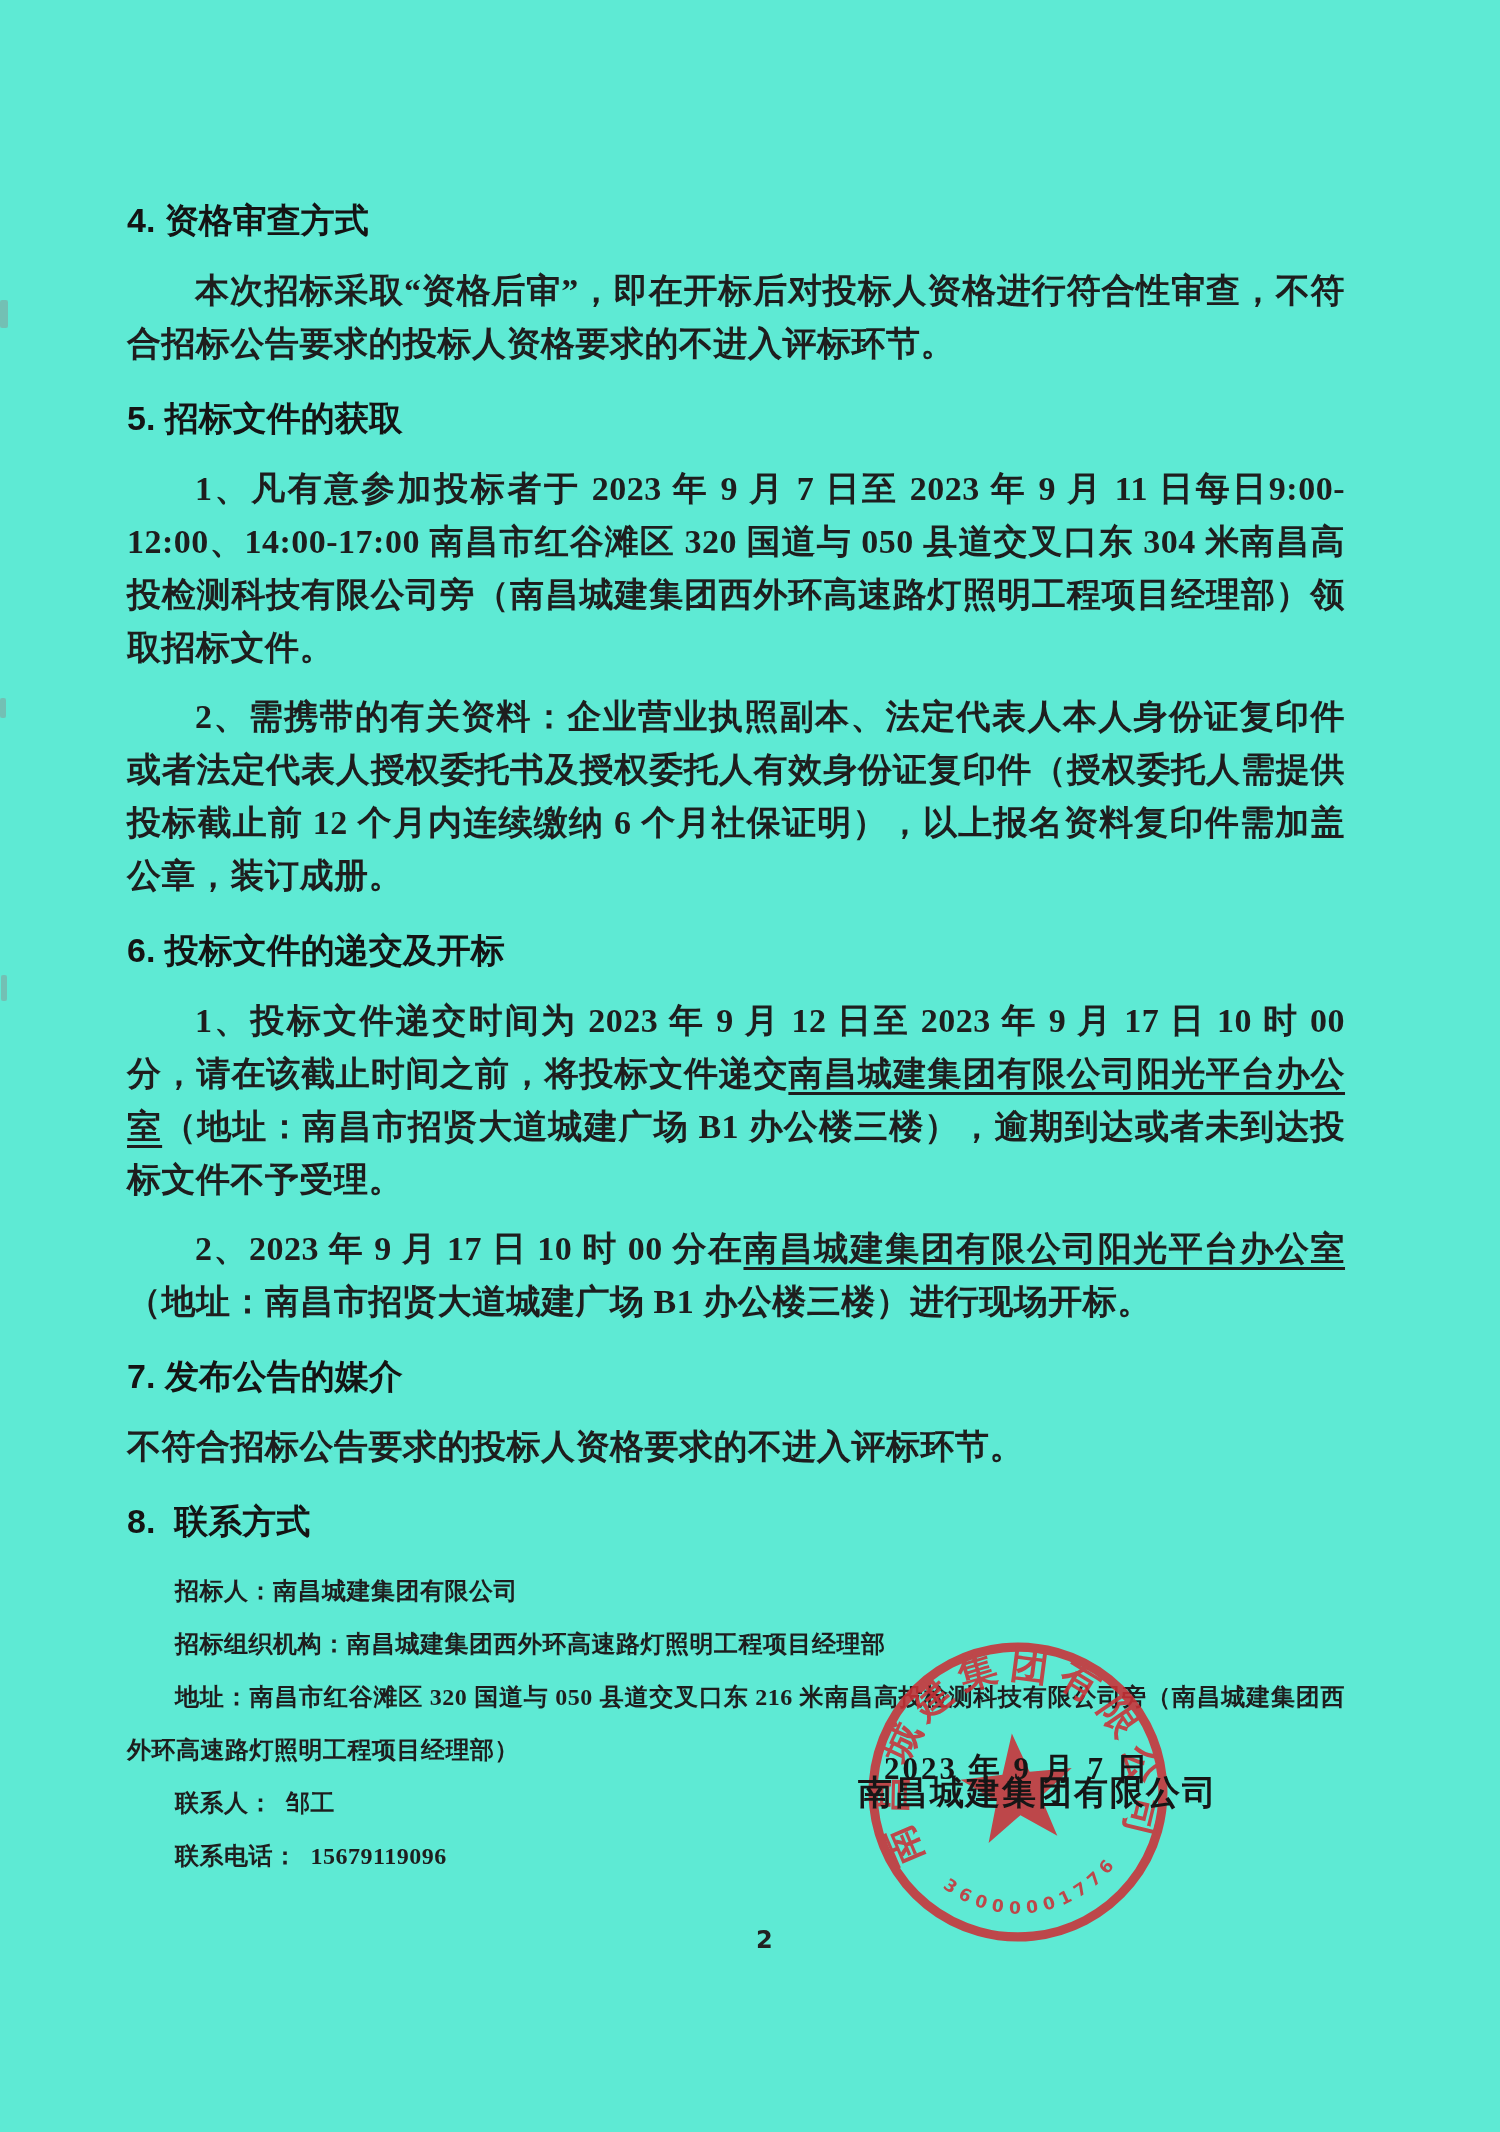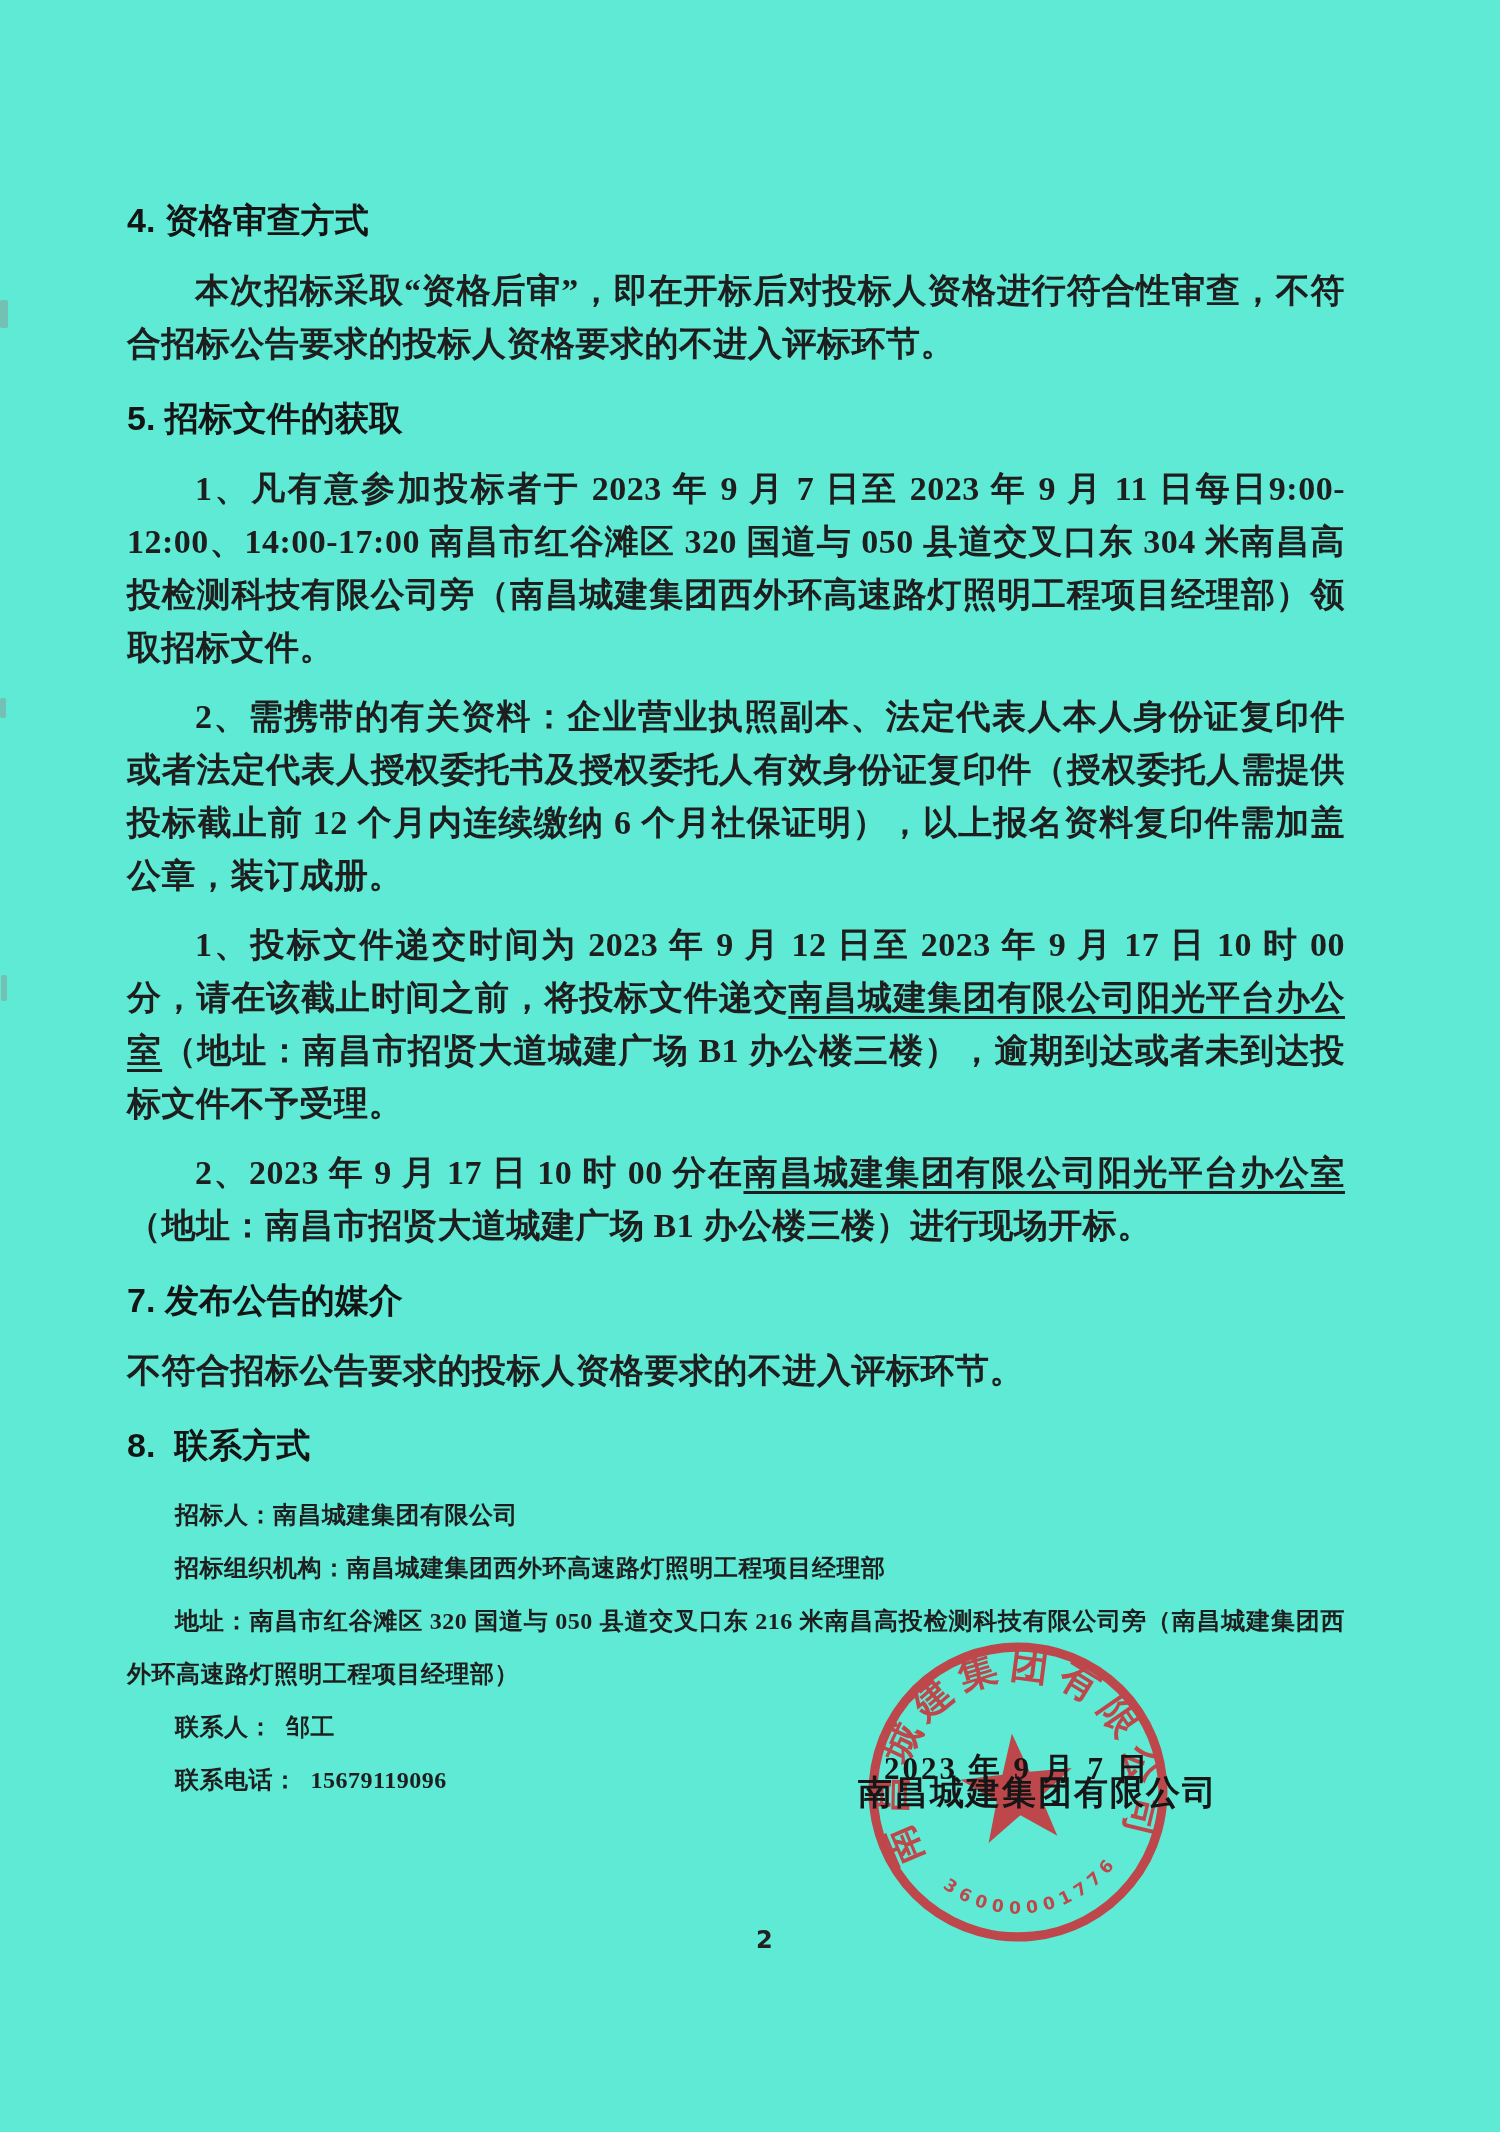--- a/index.html
+++ b/index.html
@@ -107,20 +107,21 @@
       <p class="para">本次招标采取“资格后审”，即在开标后对投标人资格进行符合性审查，不符合招标公告要求的投标人资格要求的不进入评标环节。</p>
     </section>
 
     <section>
       <h2 class="sec-heading">5. 招标文件的获取</h2>
       <p class="para">1、凡有意参加投标者于 2023 年 9 月 7 日至 2023 年 9 月 11 日每日9:00-12:00、14:00-17:00 南昌市红谷滩区 320 国道与 050 县道交叉口东 304 米南昌高投检测科技有限公司旁（南昌城建集团西外环高速路灯照明工程项目经理部）领取招标文件。</p>
       <p class="para">2、需携带的有关资料：企业营业执照副本、法定代表人本人身份证复印件或者法定代表人授权委托书及授权委托人有效身份证复印件（授权委托人需提供投标截止前 12 个月内连续缴纳 6 个月社保证明），以上报名资料复印件需加盖公章，装订成册。</p>
     </section>
 
     <section>
+      <h2 class="sec-heading">6. 投标文件的递交及开标</h2>
       <p class="para"><span>1、投标文件递交时间为 2023 年 9 月 12 日至 2023 年 9 月 17 日 10 时 00 分，请在该截止时间之前，将投标文件递交</span><u>南昌城建集团有限公司阳光平台办公室</u><span>（地址：南昌市招贤大道城建广场 B1 办公楼三楼），逾期到达或者未到达投标文件不予受理。</span></p>
       <p class="para"><span>2、2023 年 9 月 17 日 10 时 00 分在</span><u>南昌城建集团有限公司阳光平台办公室</u><span>（地址：南昌市招贤大道城建广场 B1 办公楼三楼）进行现场开标。</span></p>
     </section>
 
     <section>
       <h2 class="sec-heading">7. 发布公告的媒介</h2>
       <p class="para no-indent">不符合招标公告要求的投标人资格要求的不进入评标环节。</p>
     </section>
 
     <section>

